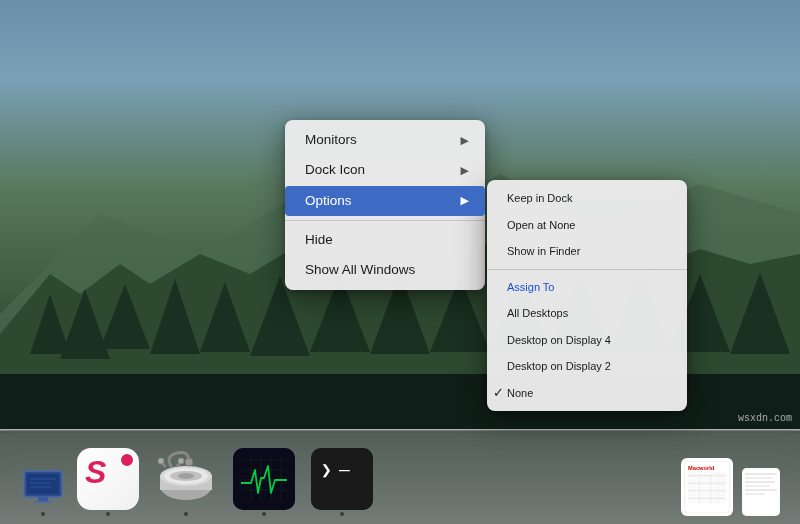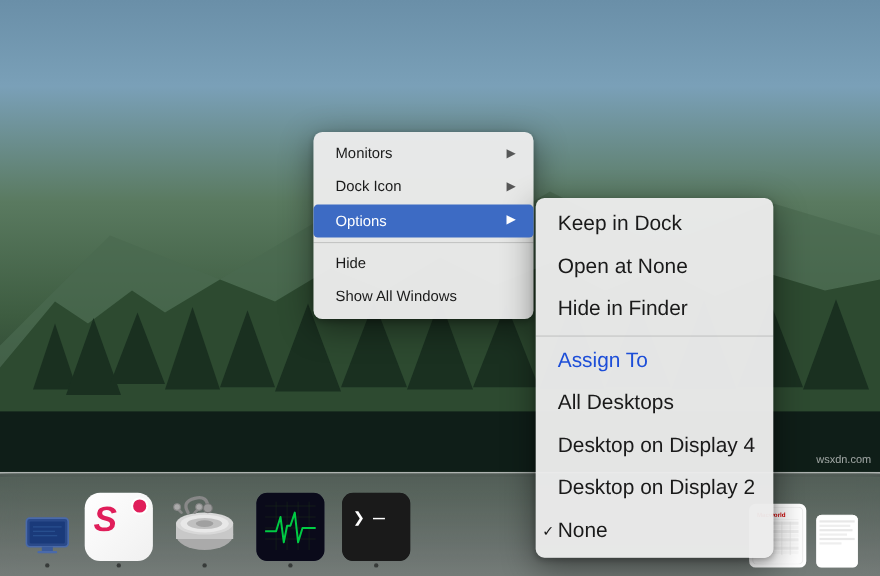--- a/index.html
+++ b/index.html
@@ -177,21 +177,21 @@
       color: white;
     }
 
     
     .submenu {
       background: rgba(235, 235, 235, 0.97);
       border-radius: 8px;
       box-shadow: 0 8px 30px rgba(0,0,0,0.45), 0 2px 6px rgba(0,0,0,0.25);
       min-width: 200px;
       padding: 5px 0;
-      font-size: 19px;
+      font-size: 11px;
       color: #1a1a1a;
       margin-left: 2px;
       margin-top: 60px;
     }
 
     .submenu-item {
       padding: 5px 16px 5px 20px;
       cursor: pointer;
       display: flex;
       align-items: center;
@@ -238,21 +238,21 @@
       z-index: 9;
     }
 
     .wsxdn-watermark {
       position: absolute;
       bottom: 100px;
       right: 8px;
       font-size: 10px;
       color: rgba(255,255,255,0.6);
       z-index: 20;
-      font-family: Liberation Sans, sans-serif;
+      font-family: Liberation Mono, monospace;
     }
   </style>
 </head>
 <body>
 
 <div class="bg"></div>
 
 <svg class="mountain" viewBox="0 0 800 300" preserveAspectRatio="none" xmlns="http://www.w3.org/2000/svg">
 
   <defs>
@@ -317,21 +317,21 @@
   </div>
 
   <div class="submenu">
     <div class="submenu-item">
       <span>Keep in Dock</span>
     </div>
     <div class="submenu-item">
       <span>Open at None</span>
     </div>
     <div class="submenu-item">
-      <span>Hide in Finder</span>
+      <span>Show in Finder</span>
     </div>
     <div class="submenu-separator"></div>
     <div class="submenu-item disabled">
       <span>Assign To</span>
     </div>
     <div class="submenu-item">
       <span>All Desktops</span>
     </div>
     <div class="submenu-item">
       <span>Desktop on Display 4</span>

